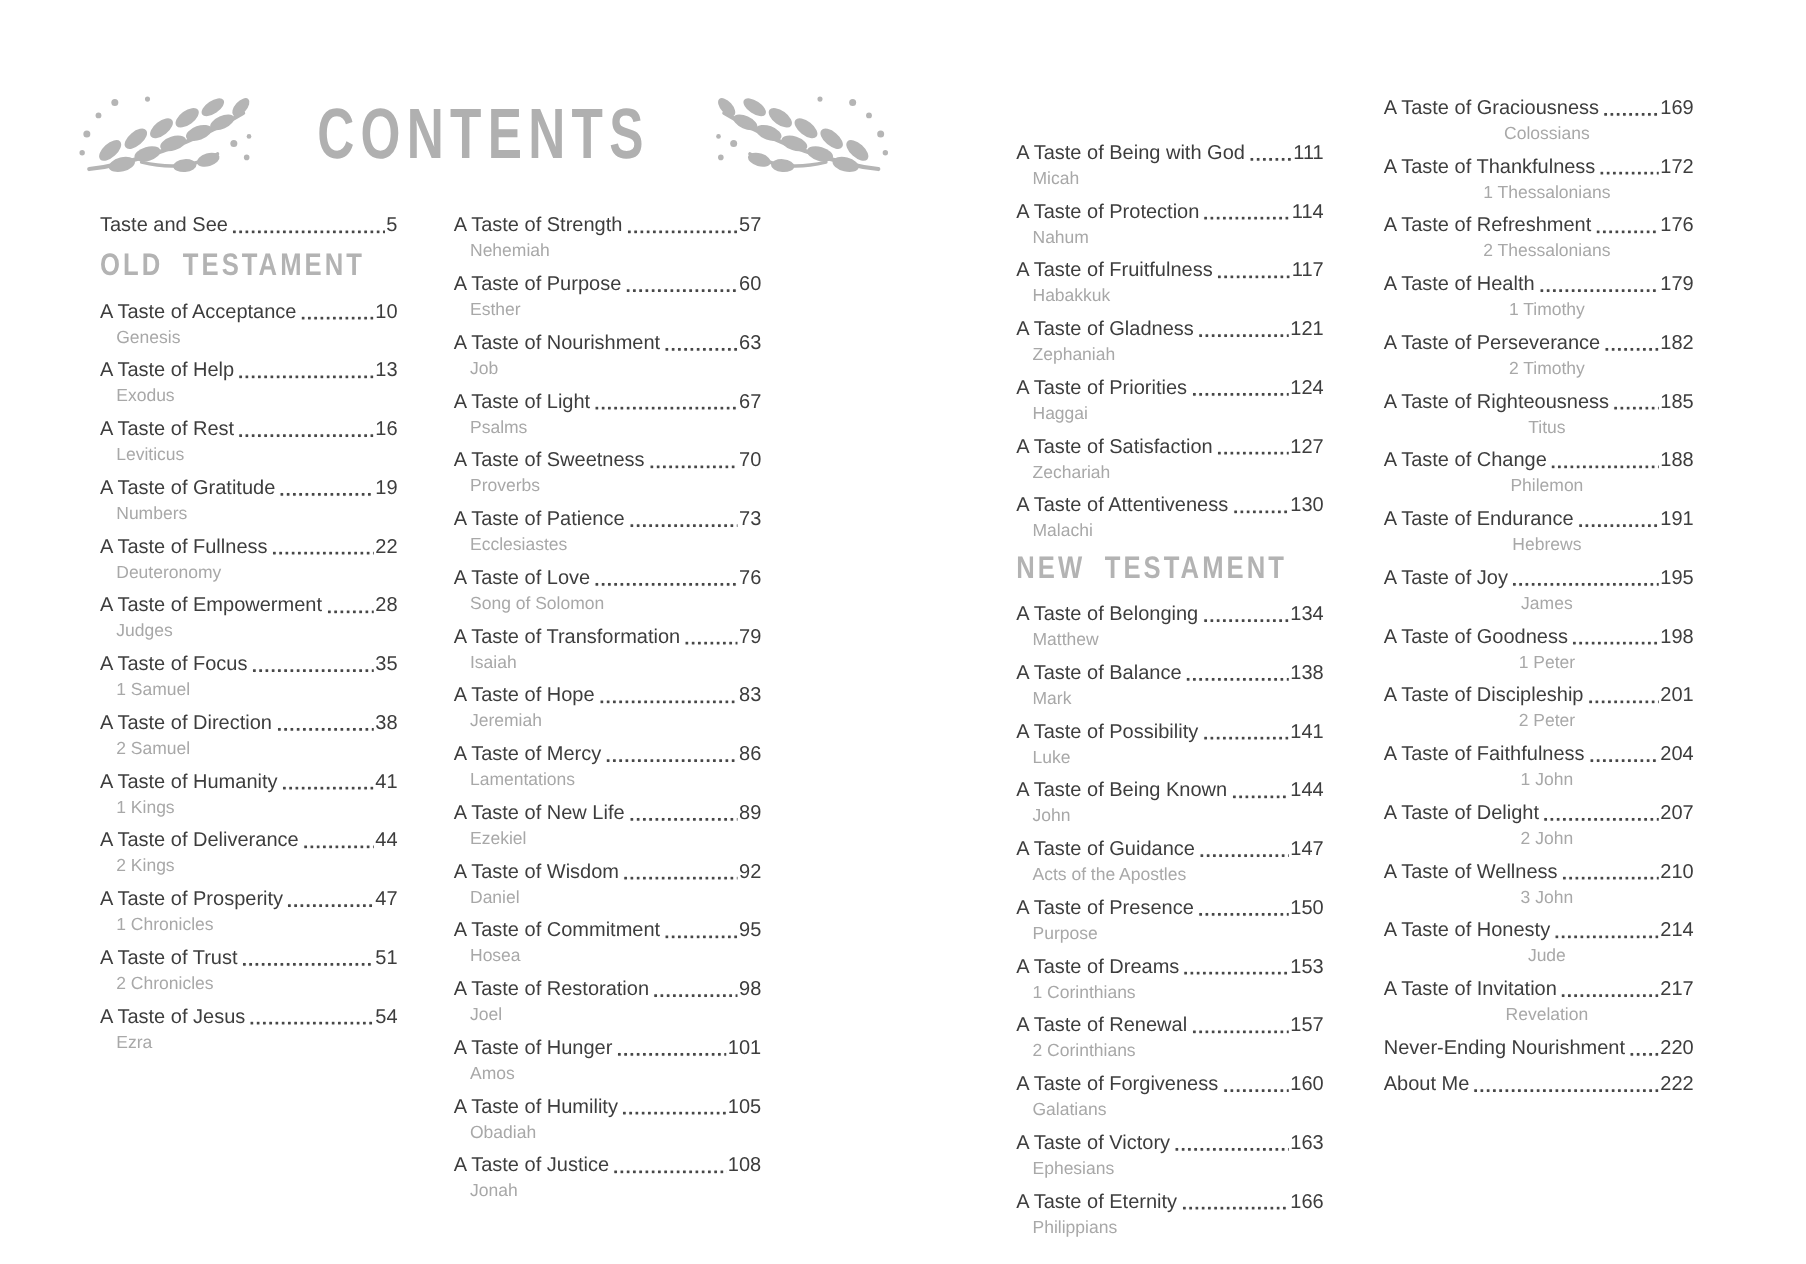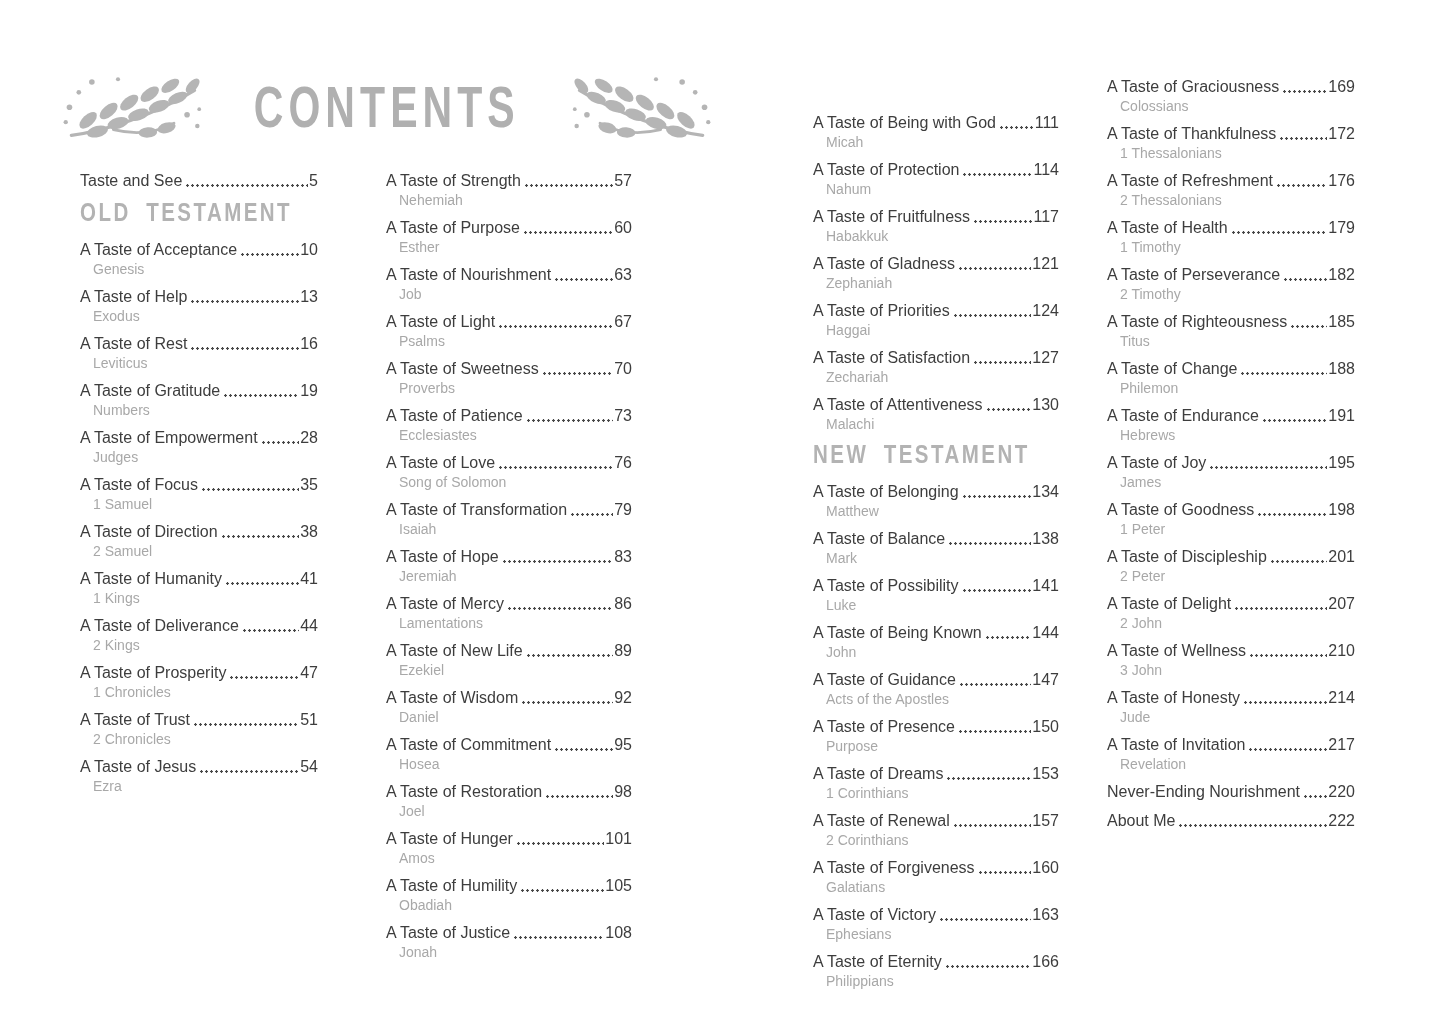--- a/index.html
+++ b/index.html
@@ -48,23 +48,23 @@
     transform-origin: center center;
   }
 
   
   .toc-column {
     position: absolute;
     font-size: 16px;
     color: #3d3d3d;
   }
   #col1 { left: 80px;   top: 170px; width: 238px; }
-  #col2 { left: 363px;  top: 170px; width: 246px; margin-left: 23px; }
+  #col2 { left: 363px;  top: 170px; width: 246px; }
   #col3 { left: 813px;  top: 76px;  width: 246px; margin-top: 36px; }
-  #col4 { left: 1107px; top: 76px;  width: 248px; }
+  #col4 { left: 1107px; top: 76px;  width: 248px; text-align: center; }
 
   .section-header {
     font-size: 25px;
     font-weight: bold;
     line-height: 27px;
     color: #b3b3b3;
     letter-spacing: 3px;
     word-spacing: 9px;
     white-space: nowrap;
     margin: 8px 0 13px 0;
@@ -206,20 +206,28 @@
       <div class="entry">
         <div class="entry-line">
           <span class="entry-title">A Taste of Gratitude</span>
           <span class="leader"></span>
           <span class="entry-page">19</span>
         </div>
         <div class="entry-sub">Numbers</div>
       </div>
       <div class="entry">
         <div class="entry-line">
+          <span class="entry-title">A Taste of Fullness</span>
+          <span class="leader"></span>
+          <span class="entry-page">22</span>
+        </div>
+        <div class="entry-sub">Deuteronomy</div>
+      </div>
+      <div class="entry">
+        <div class="entry-line">
           <span class="entry-title">A Taste of Empowerment</span>
           <span class="leader"></span>
           <span class="entry-page">28</span>
         </div>
         <div class="entry-sub">Judges</div>
       </div>
       <div class="entry">
         <div class="entry-line">
           <span class="entry-title">A Taste of Focus</span>
           <span class="leader"></span>
@@ -645,20 +653,28 @@
       <div class="entry">
         <div class="entry-line">
           <span class="entry-title">A Taste of Discipleship</span>
           <span class="leader"></span>
           <span class="entry-page">201</span>
         </div>
         <div class="entry-sub">2 Peter</div>
       </div>
       <div class="entry">
         <div class="entry-line">
+          <span class="entry-title">A Taste of Faithfulness</span>
+          <span class="leader"></span>
+          <span class="entry-page">204</span>
+        </div>
+        <div class="entry-sub">1 John</div>
+      </div>
+      <div class="entry">
+        <div class="entry-line">
           <span class="entry-title">A Taste of Delight</span>
           <span class="leader"></span>
           <span class="entry-page">207</span>
         </div>
         <div class="entry-sub">2 John</div>
       </div>
       <div class="entry">
         <div class="entry-line">
           <span class="entry-title">A Taste of Wellness</span>
           <span class="leader"></span>

